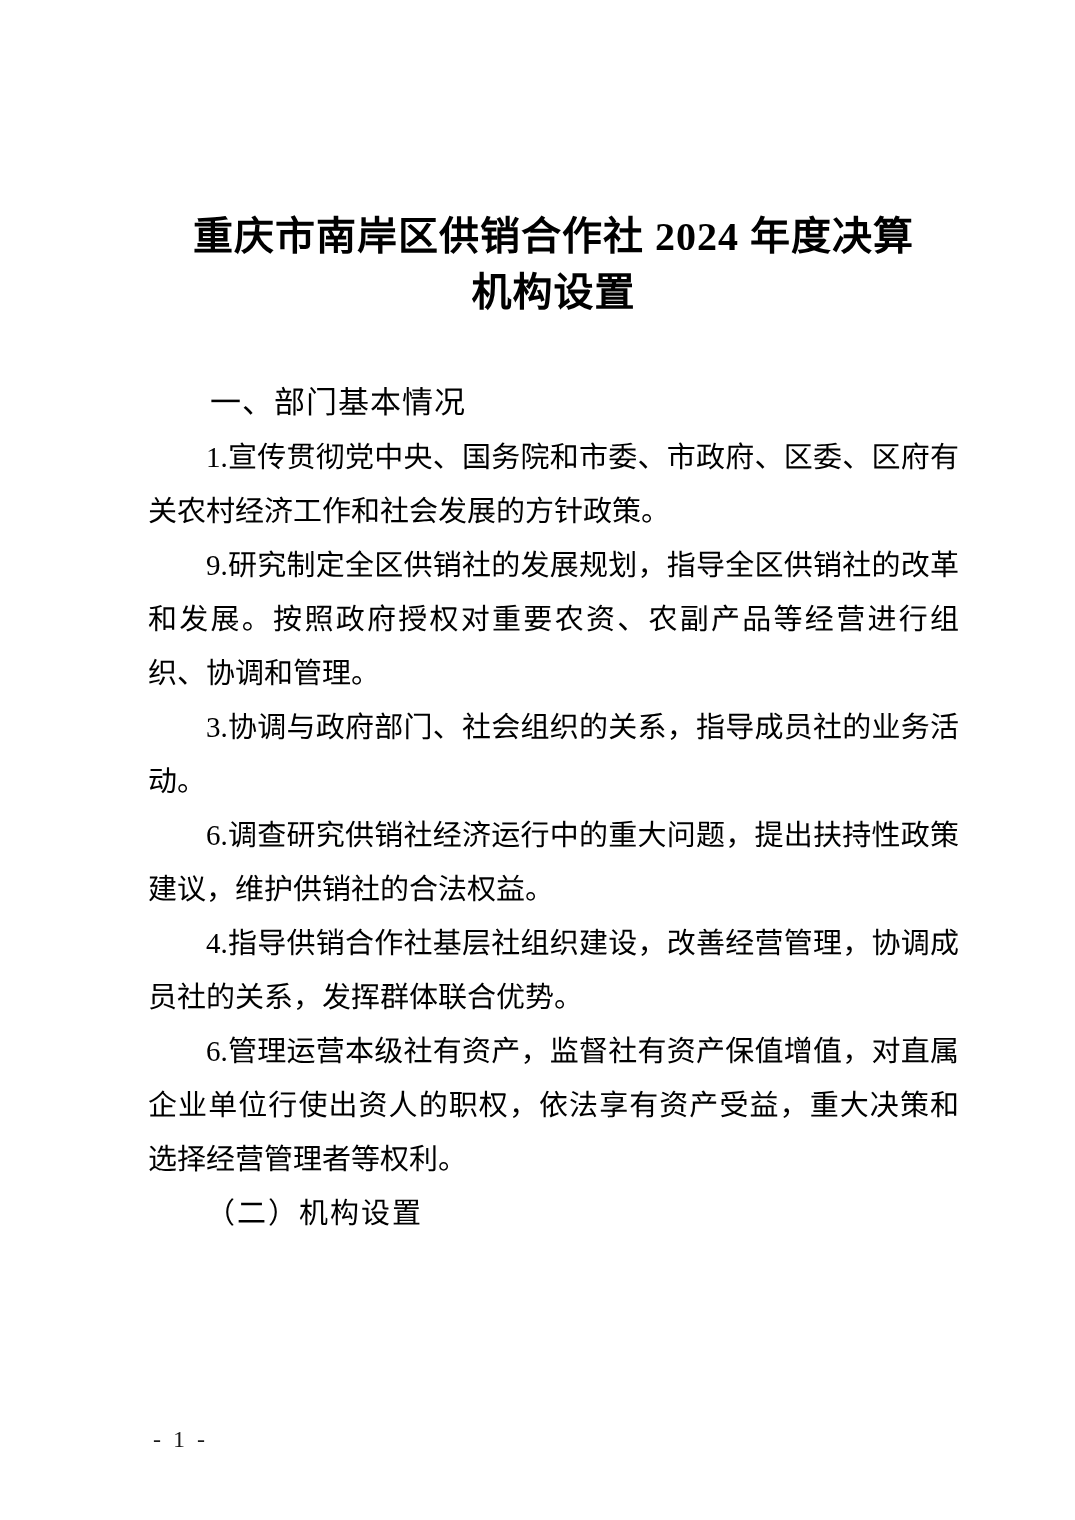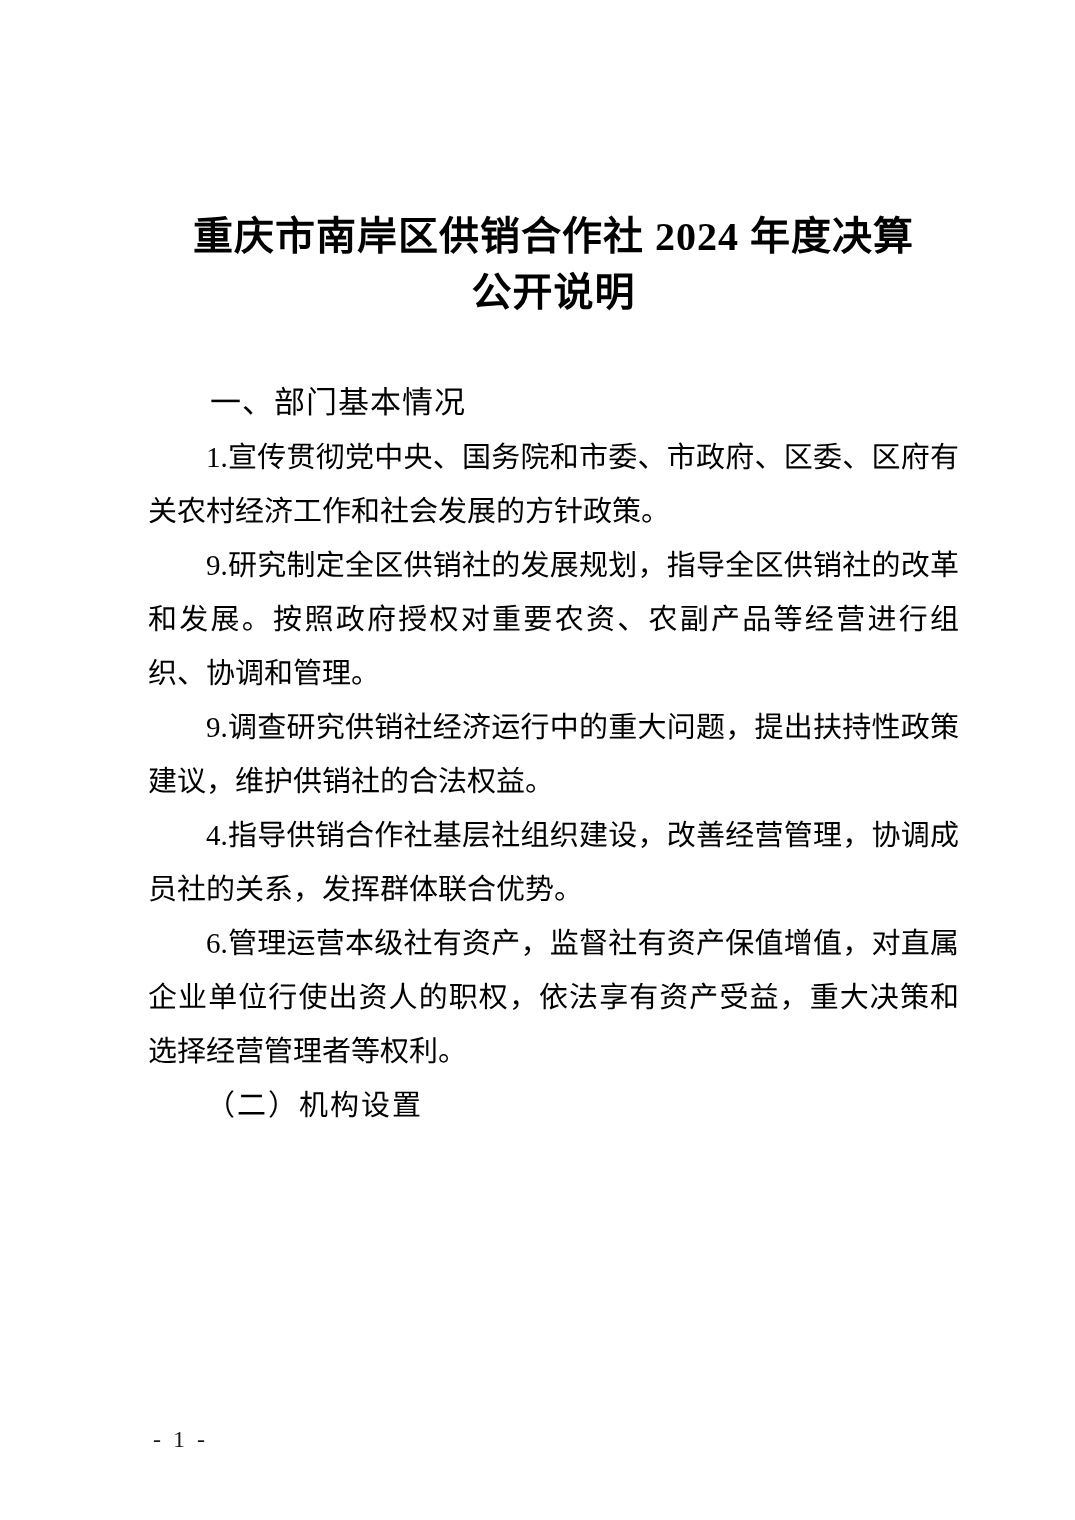--- a/index.html
+++ b/index.html
@@ -75,34 +75,35 @@
     color: #1a1a1a;
   }
 </style>
 </head>
 <body>
 
 <div class="page">
 
   <h1 class="doc-title">
     <span class="title-line">重庆市南岸区供销合作社 2024 年度决算</span>
-    <span class="title-line">公开说明</span>
+    <span class="title-line">机构设置</span>
   </h1>
 
   <div class="doc-body">
 
     <h2 class="heading-1">一、部门基本情况</h2>
 
 
     <p class="body-para">1.宣传贯彻党中央、国务院和市委、市政府、区委、区府有关农村经济工作和社会发展的方针政策。</p>
 
     <p class="body-para">9.研究制定全区供销社的发展规划，指导全区供销社的改革和发展。按照政府授权对重要农资、农副产品等经营进行组织、协调和管理。</p>
 
+    <p class="body-para">3.协调与政府部门、社会组织的关系，指导成员社的业务活动。</p>
 
-    <p class="body-para">9.调查研究供销社经济运行中的重大问题，提出扶持性政策建议，维护供销社的合法权益。</p>
+    <p class="body-para">6.调查研究供销社经济运行中的重大问题，提出扶持性政策建议，维护供销社的合法权益。</p>
 
     <p class="body-para">4.指导供销合作社基层社组织建设，改善经营管理，协调成员社的关系，发挥群体联合优势。</p>
 
     <p class="body-para">6.管理运营本级社有资产，监督社有资产保值增值，对直属企业单位行使出资人的职权，依法享有资产受益，重大决策和选择经营管理者等权利。</p>
 
 
     <h3 class="heading-2">（二）机构设置</h3>
 
   </div>
 

